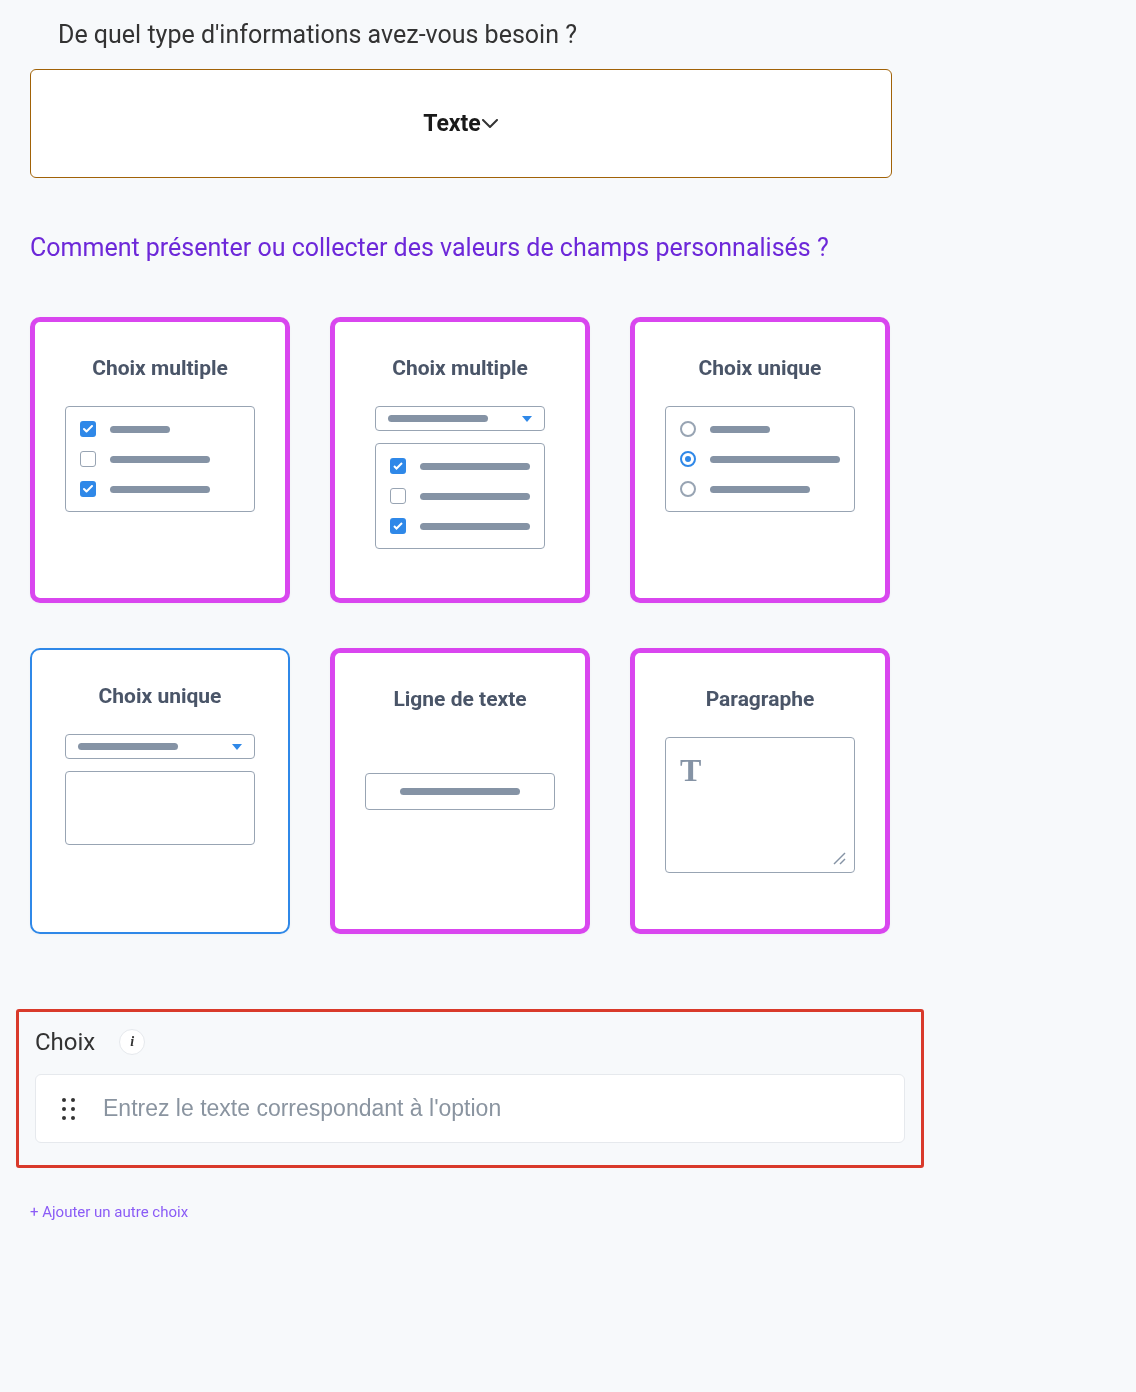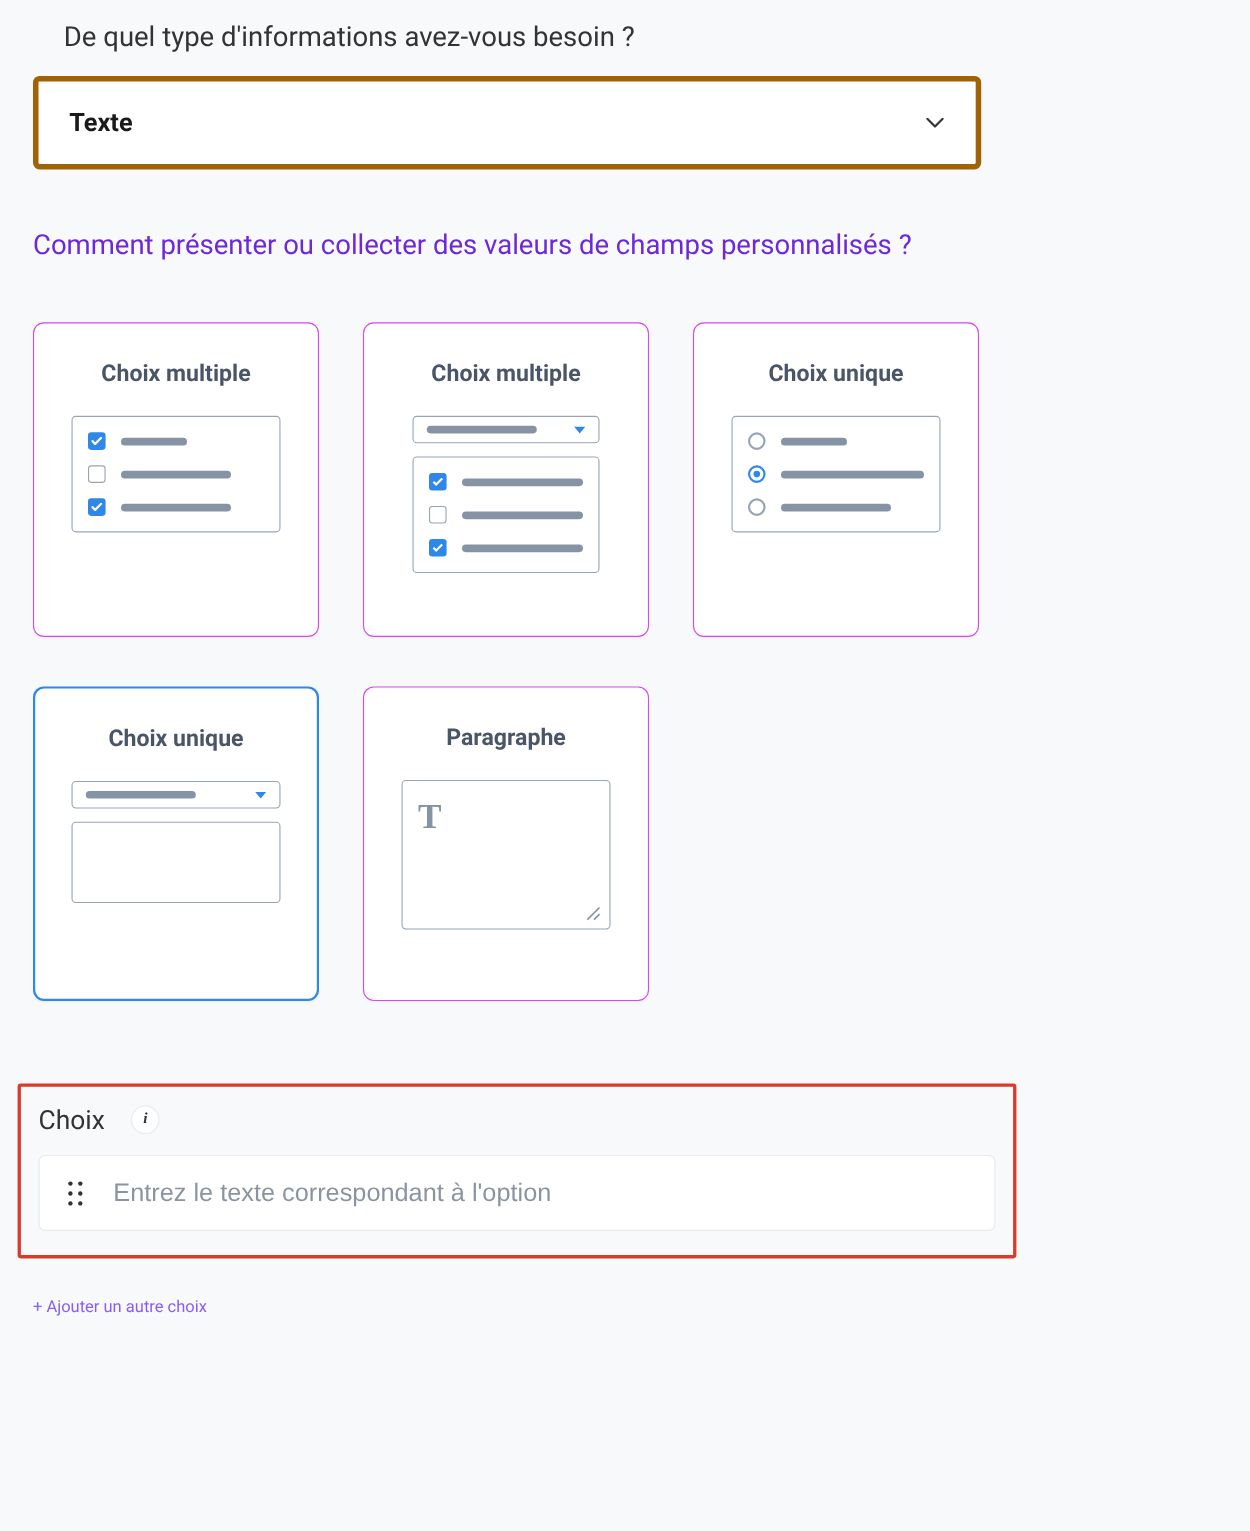--- a/index.html
+++ b/index.html
@@ -13,26 +13,26 @@
   .question-label {
     font-size: 25px;
     font-weight: 400;
     color: #333;
     margin-bottom: 20px;
     margin-left: 28px;
   }
   .dropdown {
     width: 862px;
     background: #fff;
-    border: 5px solid #a16207;
+    border: 1px solid #a16207;
     border-radius: 6px;
-    padding: 24px 28px;
-    display: flex;
-    align-items: center;
-    justify-content: space-between;
+    padding: 40px 28px;
+    display: flex;
+    align-items: center;
+    justify-content: center;
     cursor: pointer;
     margin-bottom: 55px;
   }
   .dropdown-value {
     font-size: 23px;
     font-weight: 700;
     color: #1a1a1a;
   }
   .chevron-down {
     width: 18px;
@@ -48,21 +48,21 @@
     margin-bottom: 55px;
   }
   .cards-grid {
     display: grid;
     grid-template-columns: repeat(3, 260px);
     gap: 45px 40px;
     margin-bottom: 75px;
   }
   .card {
     background: #fff;
-    border: 1px solid #d946ef;
+    border: 5px solid #d946ef;
     border-radius: 10px;
     padding: 34px 20px 24px 20px;
     display: flex;
     flex-direction: column;
     align-items: center;
     cursor: pointer;
     box-shadow: 0 1px 3px rgba(0,0,0,0.03);
     min-height: 286px;
   }
   .card.selected {
@@ -378,20 +378,26 @@
         <div class="mini-caret"></div>
       </div>
       <div class="list-preview">
         <div class="bar" style="max-width:80px;"></div>
         <div class="bar" style="max-width:110px;"></div>
         <div class="bar" style="max-width:70px;"></div>
       </div>
     </div>
   </div>
 
+  <div class="card">
+    <div class="card-title">Ligne de texte</div>
+    <div class="line-input-preview">
+      <div class="bar"></div>
+    </div>
+  </div>
 
   <div class="card">
     <div class="card-title">Paragraphe</div>
     <div class="paragraph-preview">
       <span class="t-letter">T</span>
       <span class="resize-handle">
         <svg width="14" height="14" viewBox="0 0 14 14">
           <line x1="2" y1="13" x2="13" y2="2" stroke="#8593a5" stroke-width="1.5"></line>
           <line x1="8" y1="13" x2="13" y2="8" stroke="#8593a5" stroke-width="1.5"></line>
         </svg>

